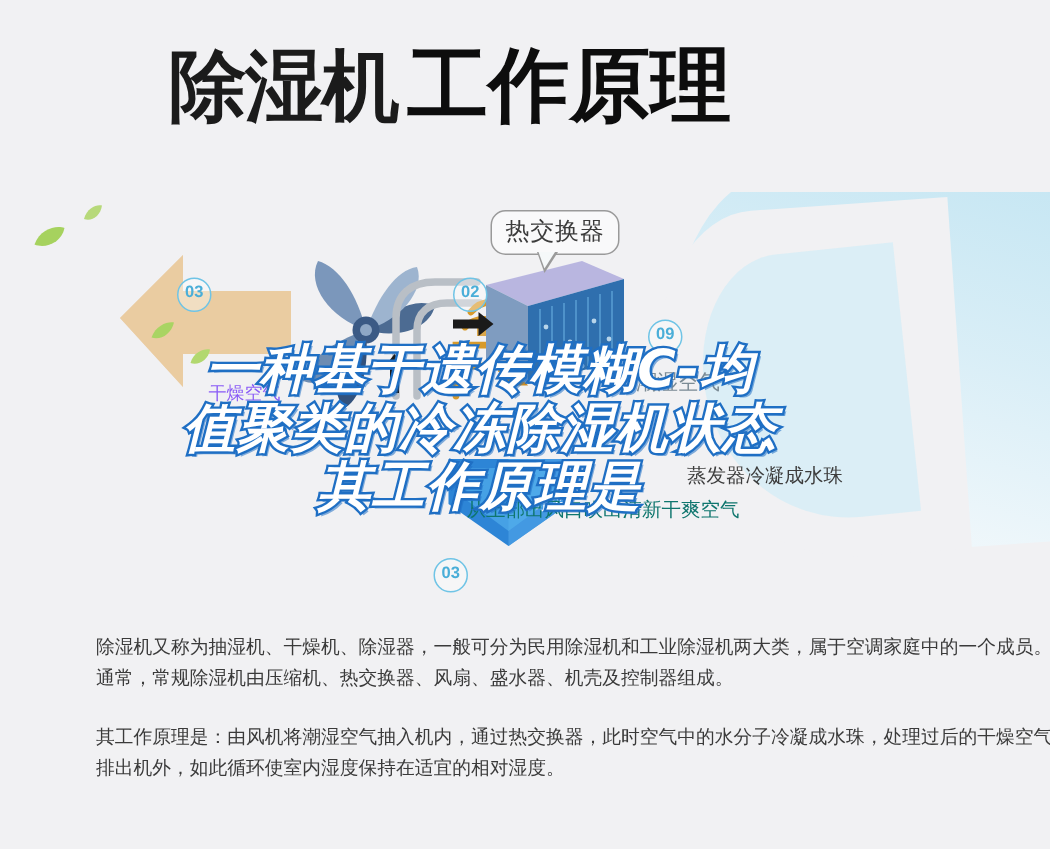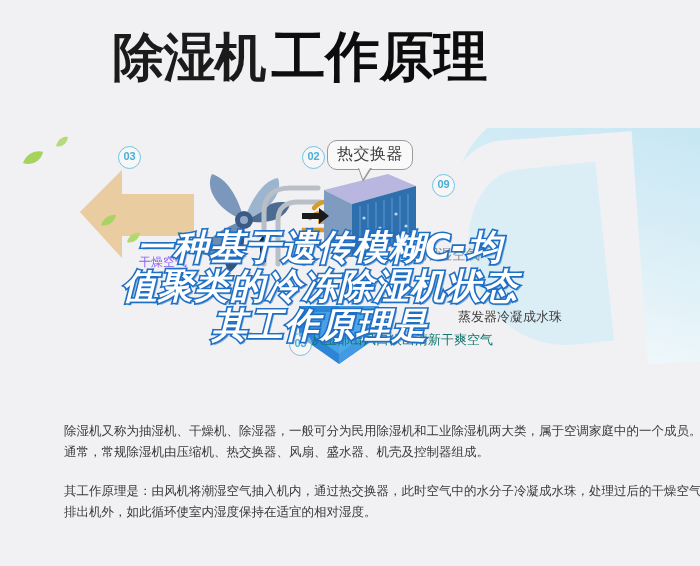--- a/index.html
+++ b/index.html
@@ -125,20 +125,21 @@
     width: 21px; height: 21px;
     border-radius: 50%;
     border: 1.6px solid #6fc4e6;
     color: #4aaed8;
     font-size: 11px;
     line-height: 19px;
     text-align: center;
     font-weight: 600;
     background: rgba(255,255,255,.35);
     font-family: "Liberation Sans", sans-serif;
+    margin-top: 39px;
   }
   .badge-01 { left: 432px; top: 46px; }
   .badge-02 { left: 302px; top: 18px; }
   .badge-03 { left: 118px; top: 18px; }
   .badge-03b { left: 289px; top: 205px; }
 
   
   .callout {
     position: absolute;
     left: 327px; top: 12px;

